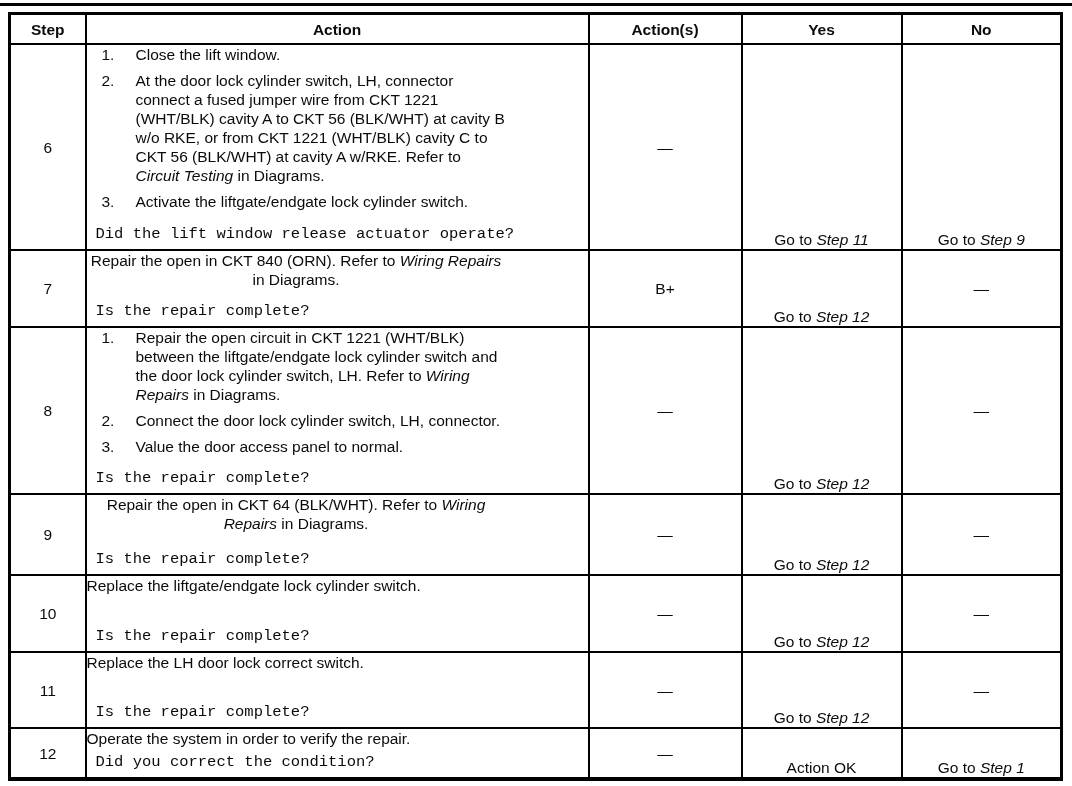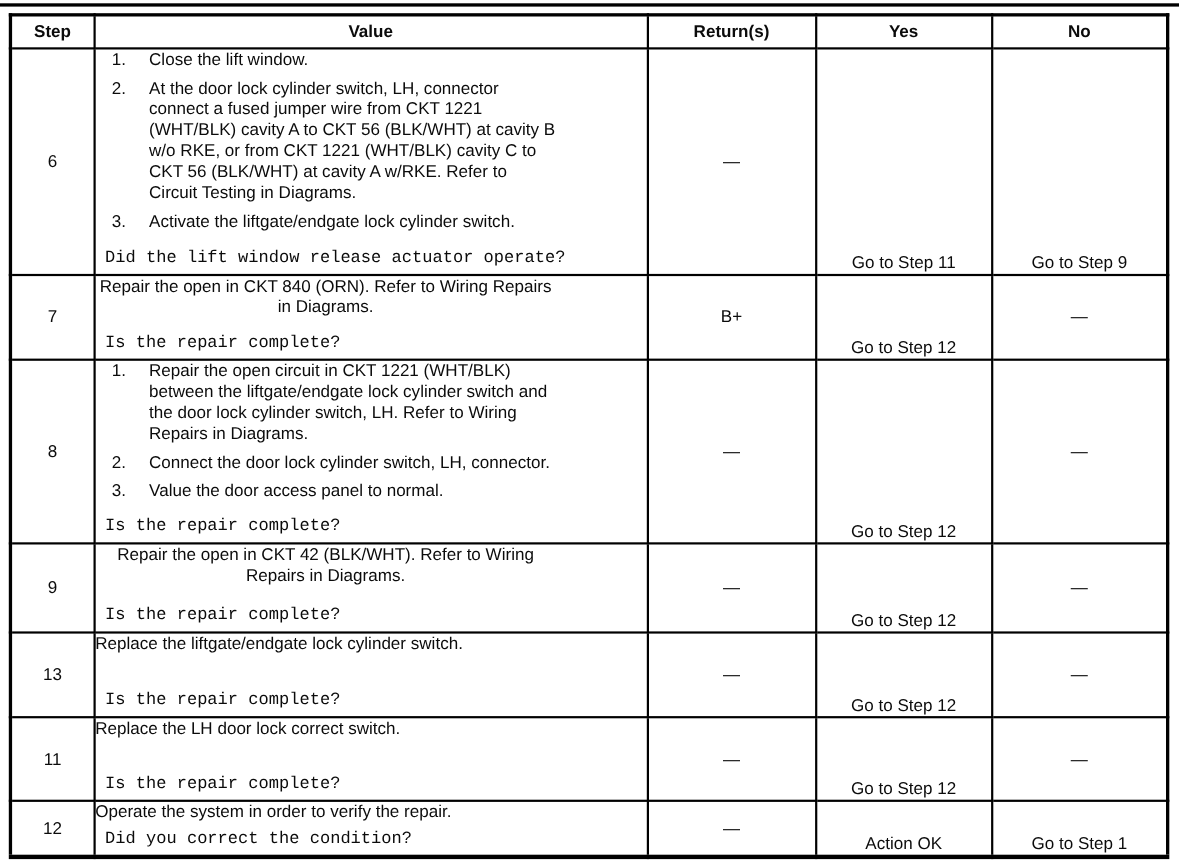--- a/index.html
+++ b/index.html
@@ -78,41 +78,41 @@
   .question {
     position: absolute;
     left: 9px;
     bottom: 5px;
     white-space: nowrap;
     font-family: Liberation Mono, monospace;
   }
   td.c-val, td.c-nav { text-align: center; }
   td.v-mid { vertical-align: middle; }
   td.v-bot { vertical-align: bottom; padding-bottom: 6px; }
-  .it { }
+  .it { font-style: italic; }
 </style>
 </head>
 <body>
 
 <div class="page">
   <div class="top-rule"></div>
 
   <table class="diag">
     <colgroup>
       <col style="width:76px">
       <col style="width:503px">
       <col style="width:153px">
       <col style="width:160px">
       <col style="width:160px">
     </colgroup>
     <thead>
       <tr>
         <th>Step</th>
-        <th>Value</th>
-        <th>Return(s)</th>
+        <th>Action</th>
+        <th>Action(s)</th>
         <th>Yes</th>
         <th>No</th>
       </tr>
     </thead>
     <tbody id="tbody">
         <tr>
           <td class="c-step">6</td>
           <td class="c-action">
             <div>
               <div class="item">
@@ -169,31 +169,31 @@
           </td>
           <td class="c-val v-mid"><span>—</span></td>
           <td class="c-nav v-bot"><span>Go to </span><span class="it">Step 12</span></td>
           <td class="c-nav v-mid"><span>—</span></td>
         </tr>
         <tr>
           <td class="c-step">9</td>
           <td class="c-action">
             <div>
               <div class="item noMark">
-                <span class="itext"><span>Repair the open in CKT 42 (BLK/WHT). Refer to </span><span class="it">Wiring Repairs</span><span> in Diagrams.</span></span>
-              </div>
-            </div>
-            <div class="question">Is the repair complete?</div>
-          </td>
-          <td class="c-val v-mid"><span>—</span></td>
-          <td class="c-nav v-bot"><span>Go to </span><span class="it">Step 12</span></td>
-          <td class="c-nav v-mid"><span>—</span></td>
-        </tr>
-        <tr>
-          <td class="c-step">13</td>
+                <span class="itext"><span>Repair the open in CKT 64 (BLK/WHT). Refer to </span><span class="it">Wiring Repairs</span><span> in Diagrams.</span></span>
+              </div>
+            </div>
+            <div class="question">Is the repair complete?</div>
+          </td>
+          <td class="c-val v-mid"><span>—</span></td>
+          <td class="c-nav v-bot"><span>Go to </span><span class="it">Step 12</span></td>
+          <td class="c-nav v-mid"><span>—</span></td>
+        </tr>
+        <tr>
+          <td class="c-step">10</td>
           <td class="c-action">
             <div>
               <div class="item noMark">
                 <span class="itext"><span>Replace the liftgate/endgate lock cylinder switch.</span></span>
               </div>
             </div>
             <div class="question">Is the repair complete?</div>
           </td>
           <td class="c-val v-mid"><span>—</span></td>
           <td class="c-nav v-bot"><span>Go to </span><span class="it">Step 12</span></td>

